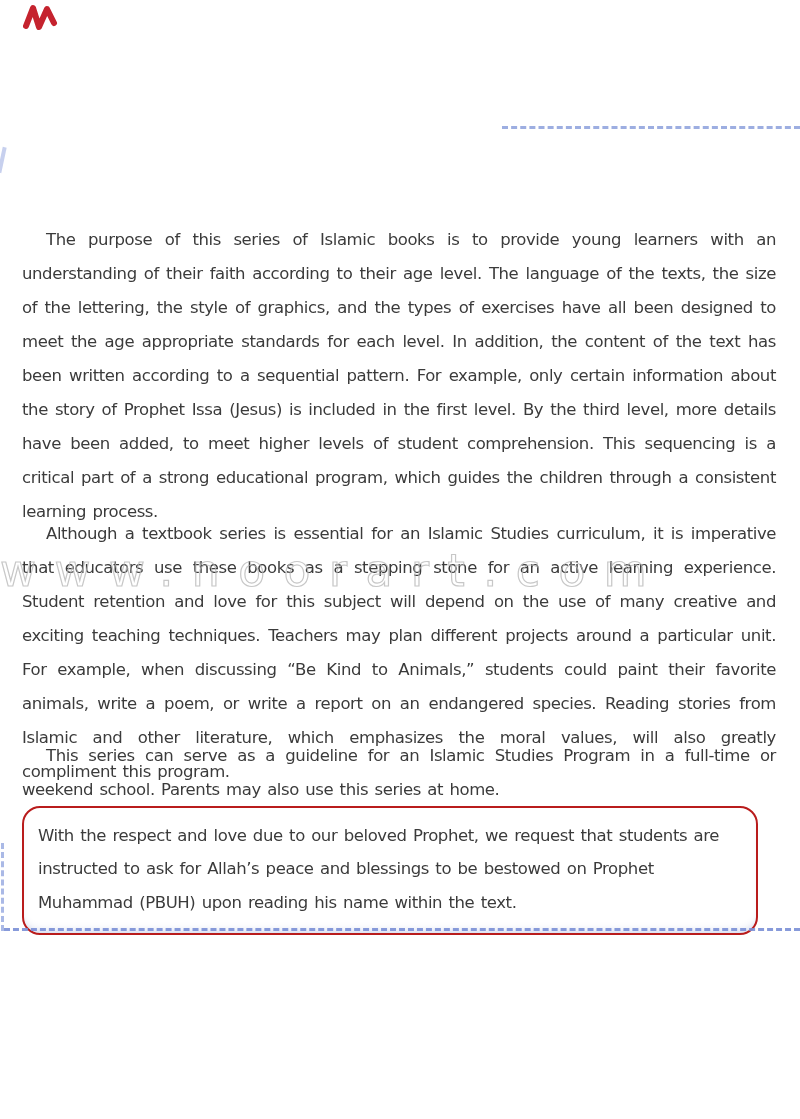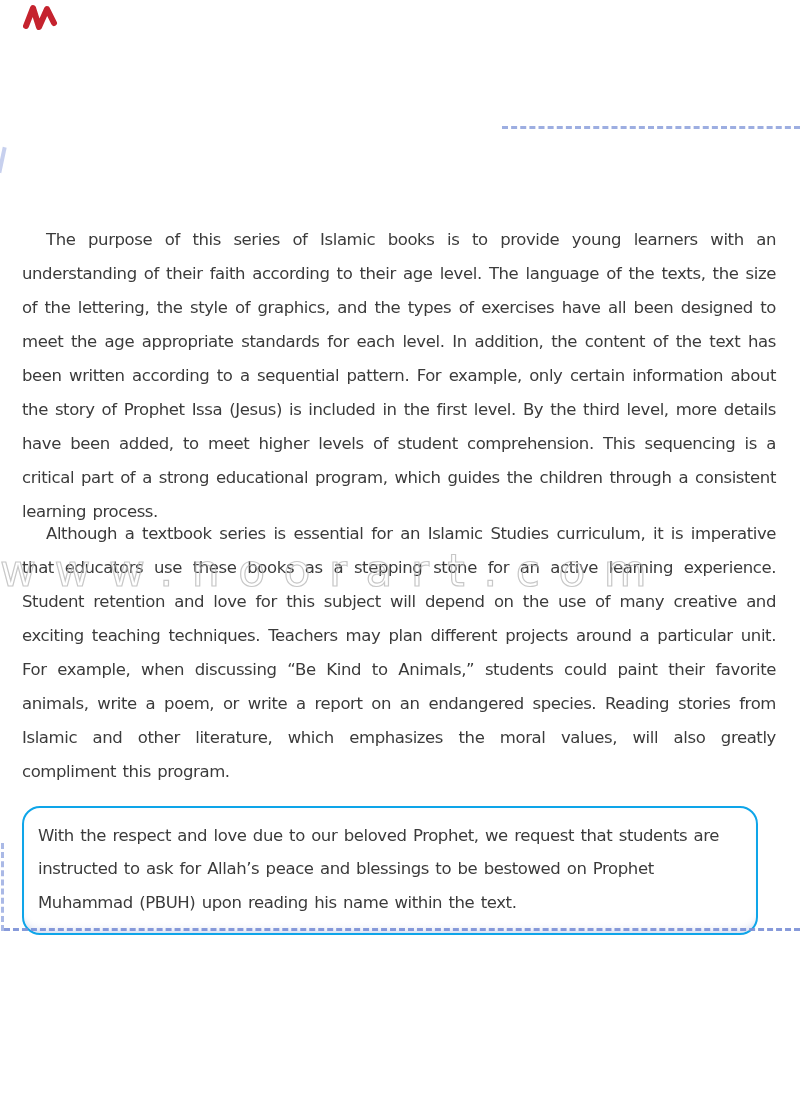--- a/index.html
+++ b/index.html
@@ -67,21 +67,21 @@
     white-space:nowrap;overflow:hidden;
     color:transparent;
     -webkit-text-stroke:1.2px #b5b5b5;
     opacity:.75;
     pointer-events:none;
   }
   
   .note-box{
     position:absolute;left:22px;top:806px;width:736px;
     box-sizing:border-box;
-    border:2px solid #0ea5e9;
+    border:2px solid #b91c1c;
     border-radius:18px;
     padding:11px 16px 14px 14px;
     background:#ffffff;
     box-shadow:inset 0 -7px 9px -6px rgba(125,145,205,.45);
   }
   .note-text{
     font-size:16.5px;line-height:33.4px;
     letter-spacing:-0.4px;word-spacing:1.5px;
     color:#3b3b3b;text-align:left;
   }
@@ -98,20 +98,21 @@
 
   <div class="dash-top"></div>
   <div class="dash-left-top"></div>
 
   <p class="para p1">The purpose of this series of Islamic books is to provide young learners with an understanding of their faith according to their age level. The language of the texts, the size of the lettering, the style of graphics, and the types of exercises have all been designed to meet the age appropriate standards for each level. In addition, the content of the text has been written according to a sequential pattern. For example, only certain information about the story of Prophet Issa (Jesus) is included in the first level. By the third level, more details have been added, to meet higher levels of student comprehension. This sequencing is a critical part of a strong educational program, which guides the children through a consistent learning process.</p>
 
   <p class="para p2">Although a textbook series is essential for an Islamic Studies curriculum, it is imperative that educators use these books as a stepping stone for an active learning experience. Student retention and love for this subject will depend on the use of many creative and exciting teaching techniques. Teachers may plan different projects around a particular unit. For example, when discussing “Be Kind to Animals,” students could paint their favorite animals, write a poem, or write a report on an endangered species. Reading stories from Islamic and other literature, which emphasizes the moral values, will also greatly compliment this program.</p>
 
   <div class="watermark">www.noorart.com</div>
 
+  <p class="para p3">This series can serve as a guideline for an Islamic Studies Program in a full-time or weekend school. Parents may also use this series at home.</p>
 
   <div class="note-box">
     <div class="note-text">With the respect and love due to our beloved Prophet, we request that students are instructed to ask for Allah’s peace and blessings to be bestowed on Prophet Muhammad (PBUH) upon reading his name within the text.</div>
   </div>
 
   <div class="dash-left-low"></div>
   <div class="dash-bottom"></div>
 
 </div>
 

